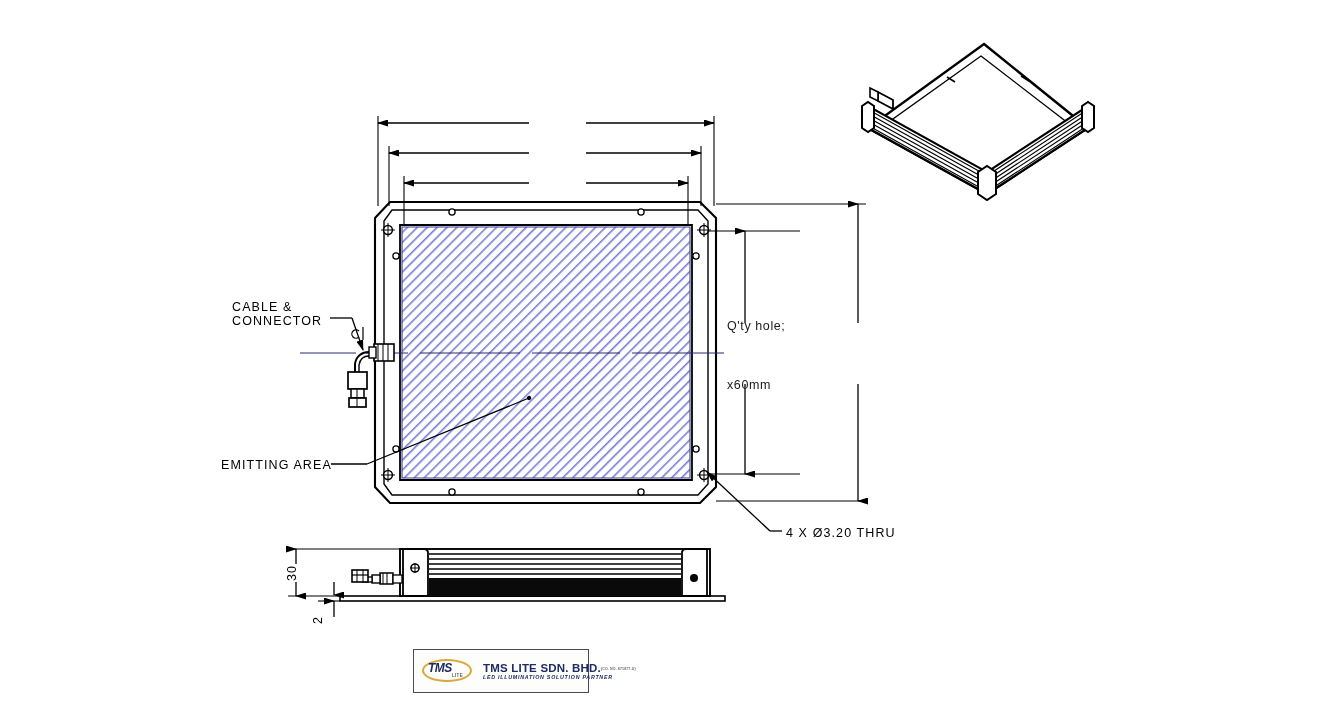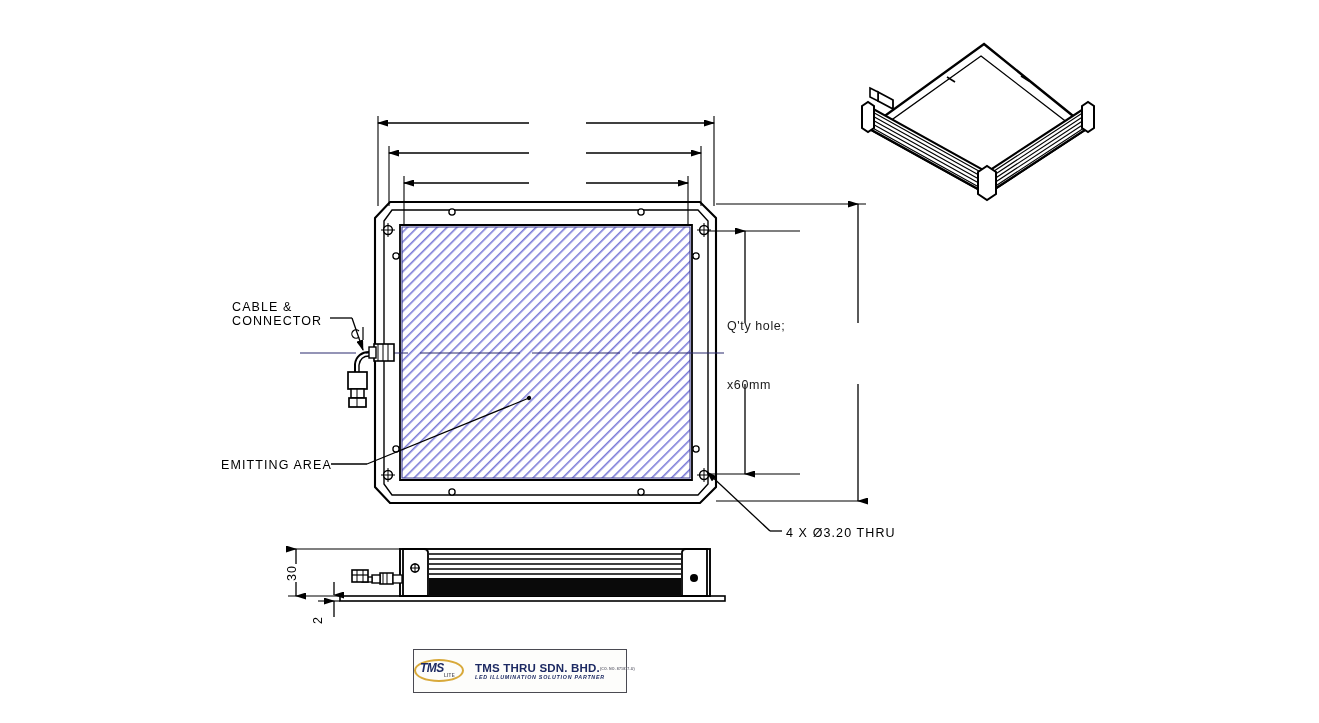--- a/index.html
+++ b/index.html
@@ -34,27 +34,28 @@
   .anno-text-sm {
     font-family: "Liberation Sans", sans-serif;
     fill: #1a1a1a;
     letter-spacing: 0.6px;
   }
   
   #logo-block {
     position: absolute;
     left: 413px;
     top: 649px;
-    width: 214px;
+    width: 176px;
     height: 44px;
     background: #fdfdfb;
     border: 1px solid #4a4a52;
     box-sizing: border-box;
     display: flex;
     align-items: center;
+    padding-left: 8px;
   }
   #logo-emblem {
     position: relative;
     width: 52px;
     height: 26px;
     flex: 0 0 auto;
   }
   #logo-emblem .ring {
     position: absolute;
     left: 0;
@@ -400,19 +401,19 @@
     </g>
   </svg>
 
   <div id="logo-block">
     <div id="logo-emblem">
       <div class="ring"></div>
       <div class="tms-word">TMS</div>
       <div class="lite-word">LITE</div>
     </div>
     <div id="logo-text">
-      <div class="line1"><span>TMS THRU SDN. BHD.</span><span class="coreg">(CO. NO. 871877-U)</span></div>
+      <div class="line1"><span>TMS LITE SDN. BHD.</span><span class="coreg">(CO. NO. 871877-U)</span></div>
       <div class="line2">LED ILLUMINATION SOLUTION PARTNER</div>
     </div>
   </div>
 
   <div id="bottom-edge-shadow"></div>
 </div>
 
 </body></html>

